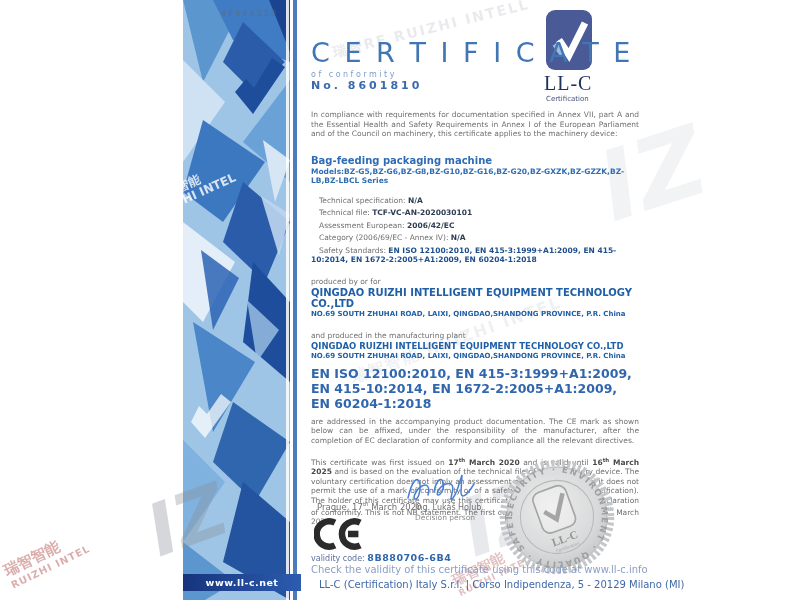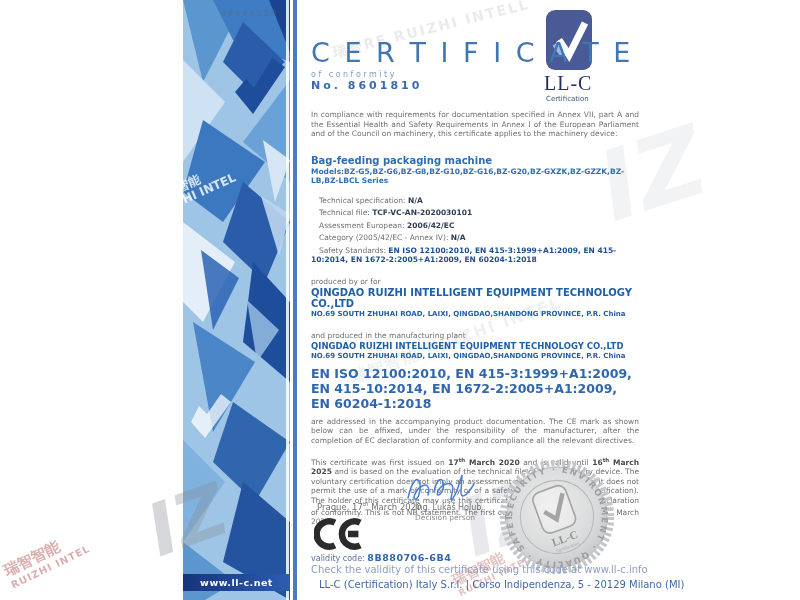--- a/index.html
+++ b/index.html
@@ -10,21 +10,21 @@
     -webkit-font-smoothing:antialiased;
   }
   .abs{position:absolute;}
 
   
   .band{left:183px;top:0;width:107px;height:600px;overflow:hidden;}
   .band svg{display:block;}
   .band-pinstripe{left:286px;top:0;width:3px;height:600px;background:#ffffff;opacity:.85;}
   .band-line{left:293px;top:0;width:4px;height:600px;background:#4b7cbd;}
   .band-stamp{left:221px;top:9px;font-size:8px;letter-spacing:2px;color:rgba(95,105,120,.6);transform:skewX(-4deg);}
-  .band-urlbar{left:183px;top:574px;width:107px;height:17px;
+  .band-urlbar{left:183px;top:574px;width:118px;height:17px;
     background:linear-gradient(90deg,#16347c,#2d5cb0);
     display:flex;align-items:center;justify-content:center;}
   .band-urlbar span{color:#fff;font-size:9.5px;font-weight:bold;letter-spacing:.5px;}
 
   
   .wm{pointer-events:none;white-space:nowrap;font-weight:bold;}
   .wm-top{left:330px;top:20px;transform:rotate(-14deg);color:#6c7485;opacity:.14;font-size:14px;letter-spacing:2px;}
   .wm-iz-right{left:600px;top:118px;transform:rotate(-18deg);color:#5a6070;opacity:.07;font-size:96px;font-style:italic;}
   .wm-center{left:345px;top:330px;transform:rotate(-20deg);color:#6c7485;opacity:.10;font-size:16px;letter-spacing:2px;}
   .wm-band-white{left:178px;top:170px;transform:rotate(-24deg);color:#ffffff;opacity:.8;font-size:12px;line-height:13px;}
@@ -157,21 +157,21 @@
     <div class="spec-row">
       <span class="lab">Technical specification: </span><span class="val">N/A</span>
     </div>
     <div class="spec-row">
       <span class="lab">Technical file: </span><span class="val">TCF-VC-AN-2020030101</span>
     </div>
     <div class="spec-row">
       <span class="lab">Assessment European: </span><span class="val">2006/42/EC</span>
     </div>
     <div class="spec-row">
-      <span class="lab">Category (2005/42/EC - Annex IV): </span><span class="val">N/A</span>
+      <span class="lab">Category (2006/69/EC - Annex IV): </span><span class="val">N/A</span>
     </div>
     <div class="spec-row std">
       <span class="lab">Safety Standards: </span><span class="val">EN ISO 12100:2010, EN 415-3:1999+A1:2009, EN 415-10:2014, EN 1672-2:2005+A1:2009, EN 60204-1:2018</span>
     </div>
   </div>
 
   <div class="sec-intro">produced by or for</div>
   <div class="company">QINGDAO RUIZHI INTELLIGENT EQUIPMENT TECHNOLOGY CO.,LTD</div>
   <div class="address">NO.69 SOUTH ZHUHAI ROAD, LAIXI, QINGDAO,SHANDONG PROVINCE, P.R. China</div>
 

